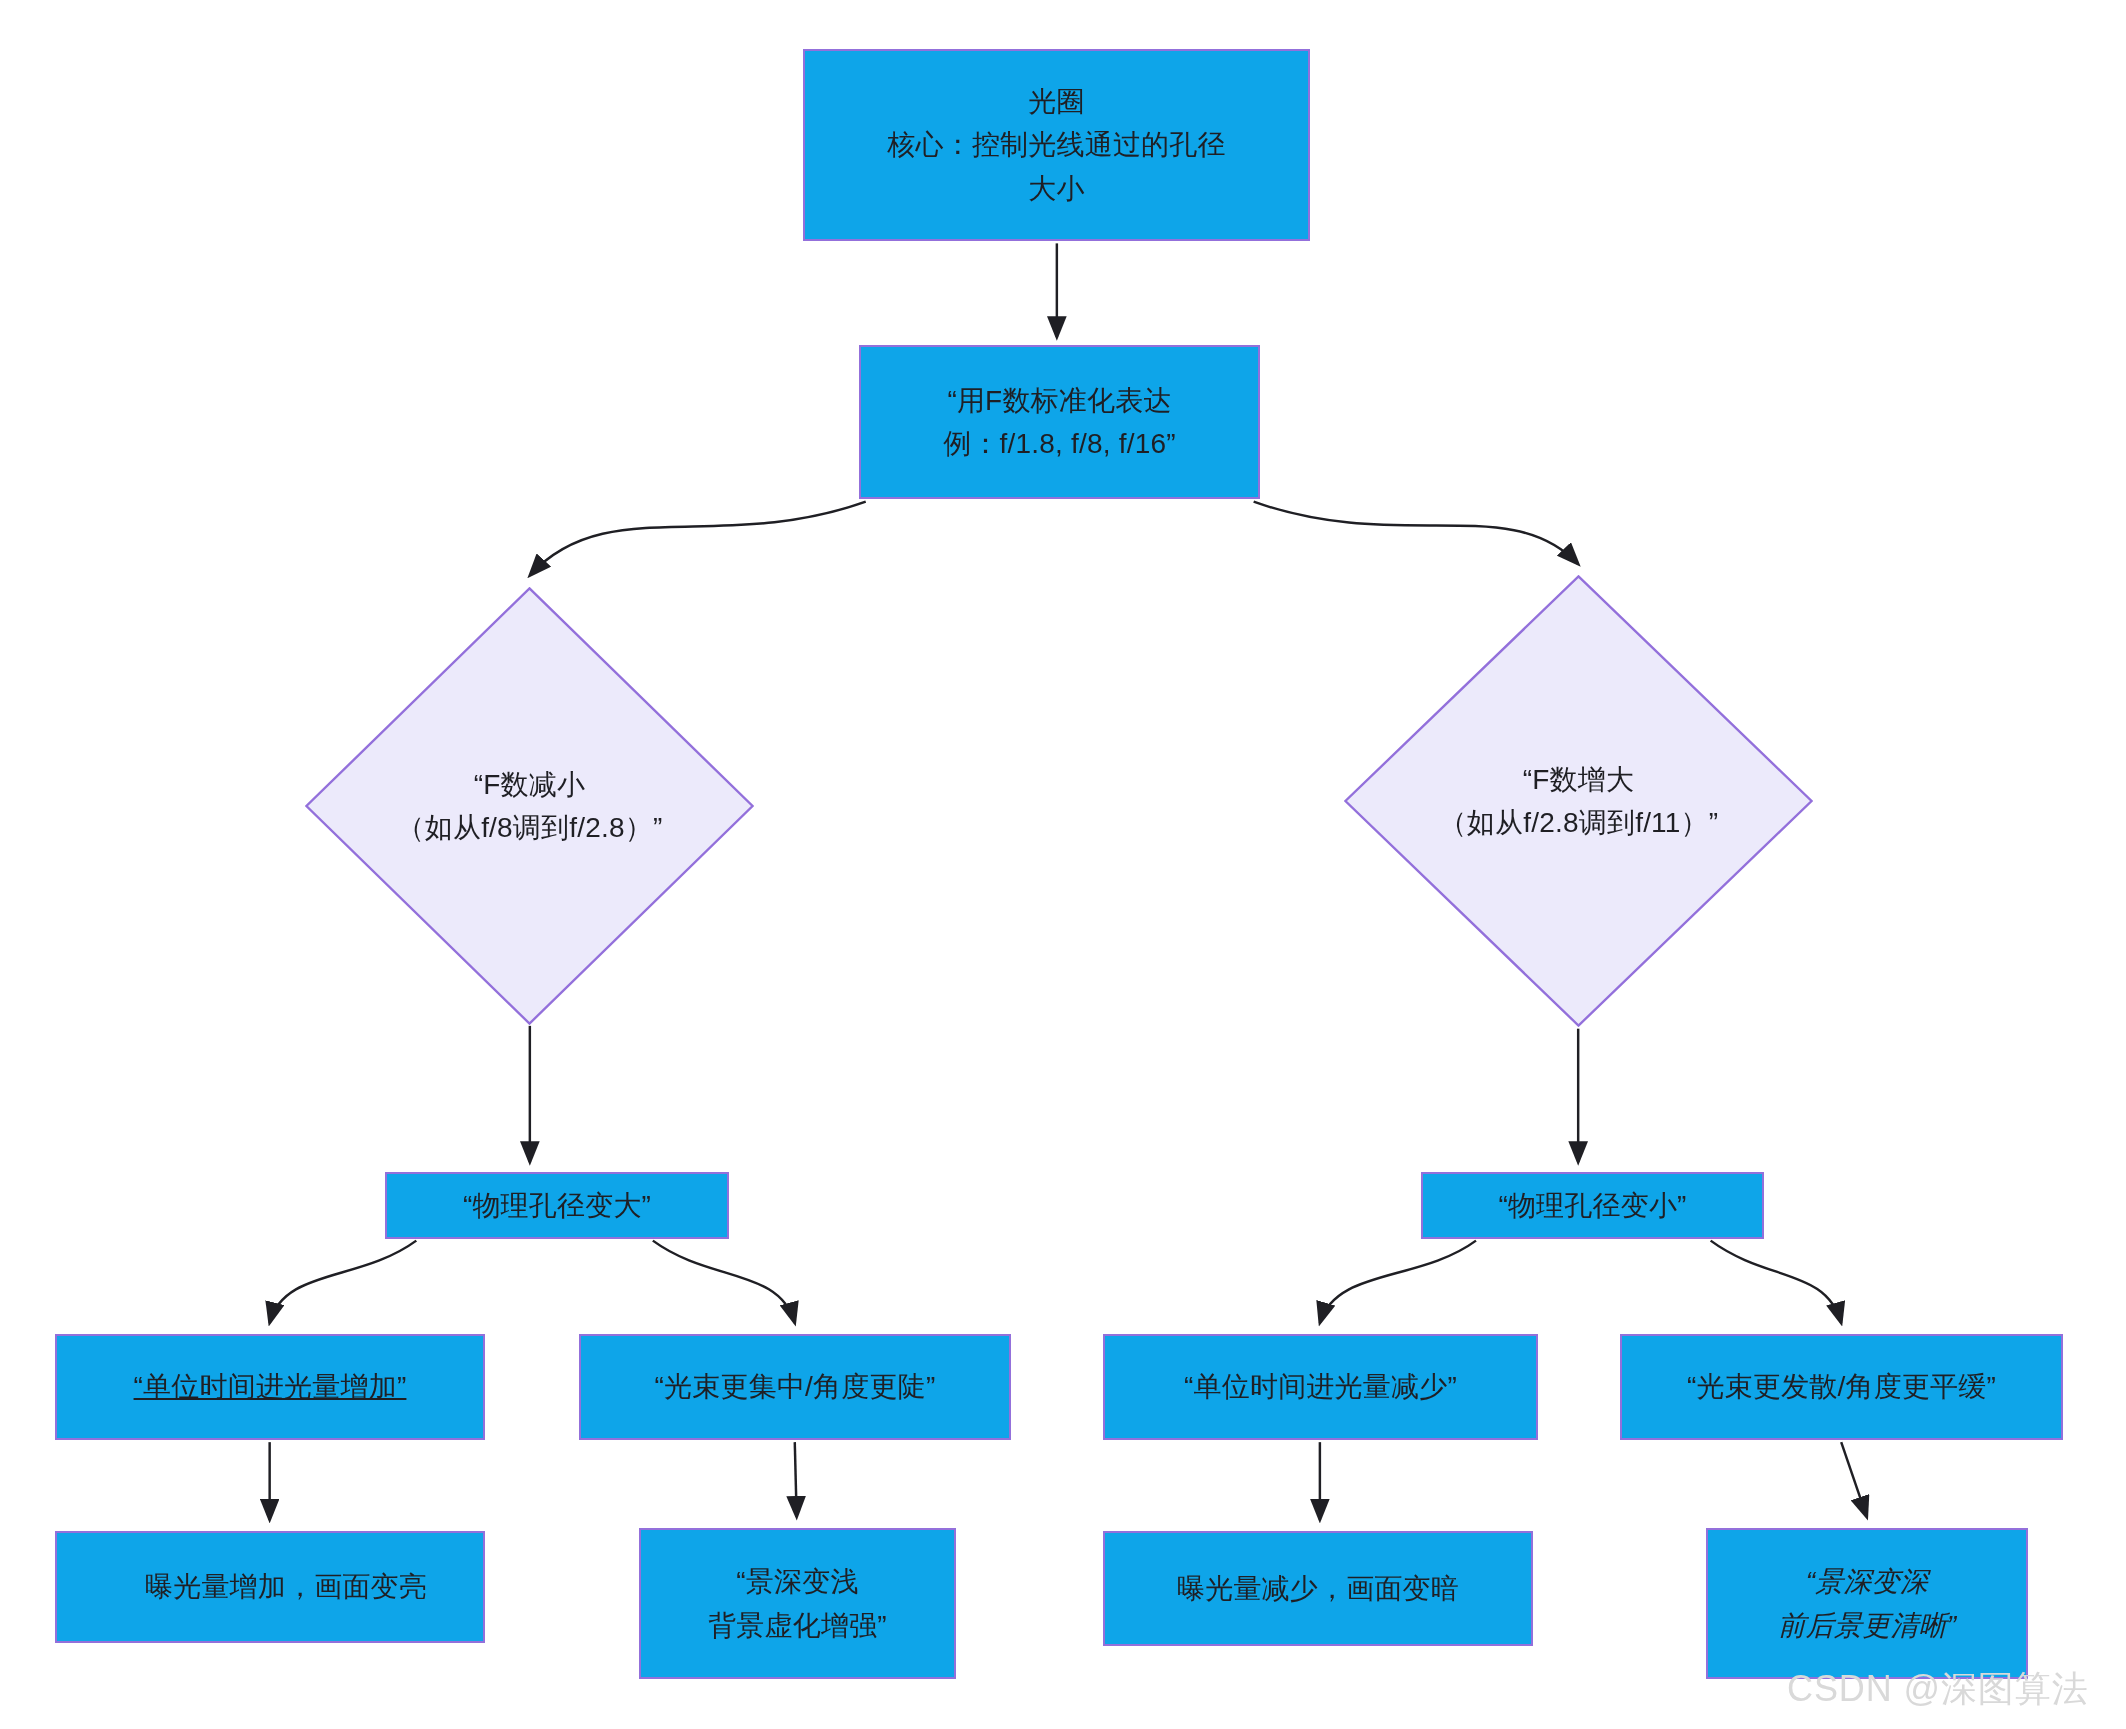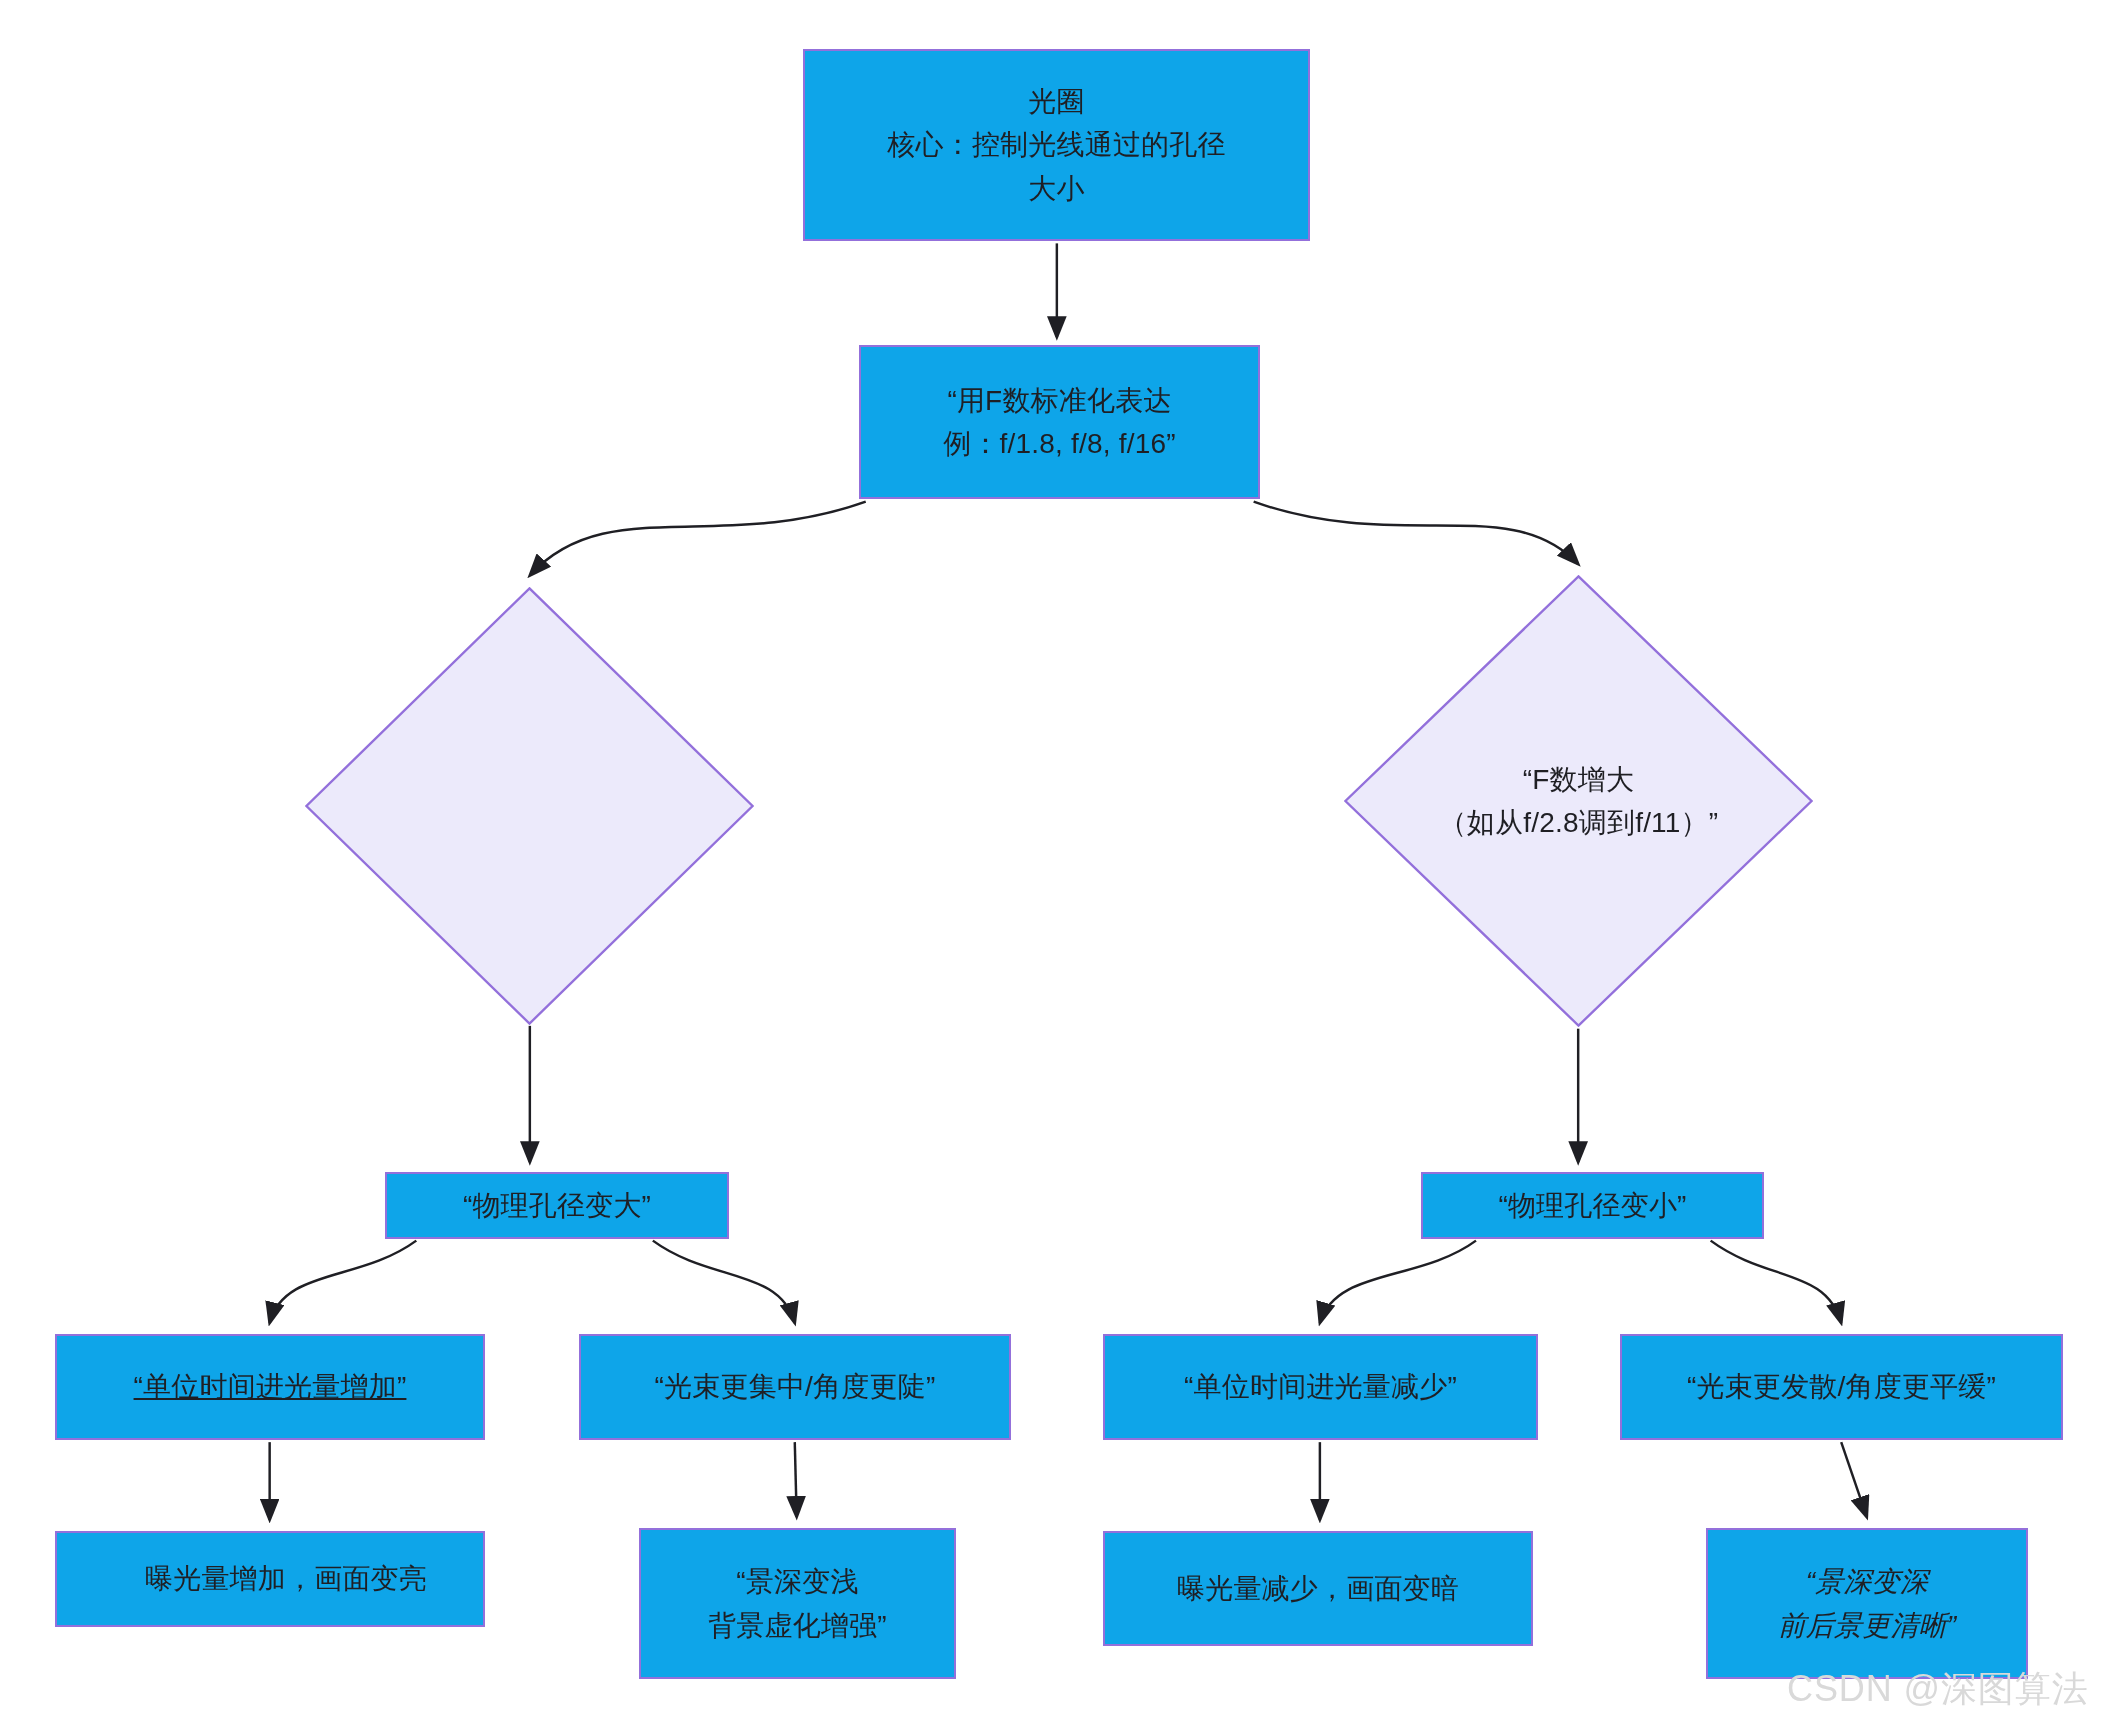--- a/index.html
+++ b/index.html
@@ -96,32 +96,33 @@
   </svg>
 
   <div id="nodes-layer">
       <div class="node rect" style="left: 803px; top: 49px; width: 507px; height: 192px;"><div>光圈
 核心：控制光线通过的孔径
 大小</div></div>
       <div class="node rect" style="left: 859px; top: 345px; width: 401px; height: 154px;"><div>“用F数标准化表达
 例：f/1.8, f/8, f/16”</div></div>
       <div class="node diamond" style="left: 305px; top: 587px; width: 449px; height: 438px;"><svg class="diamond-shape" viewBox="0 0 474 463" preserveAspectRatio="none">
           <polygon points="237,1.5 472.5,231.5 237,461.5 1.5,231.5" fill="#ECEAFB" stroke="#9370DB" stroke-width="2.5"></polygon>
-        </svg></div>
+        </svg><div class="diamond-label">“F数减小
+（如从f/8调到f/2.8）”</div></div>
       <div class="node diamond" style="left: 1344px; top: 575px; width: 469px; height: 452px;"><svg class="diamond-shape" viewBox="0 0 496 478" preserveAspectRatio="none">
           <polygon points="248,1.5 494.5,239 248,476.5 1.5,239" fill="#ECEAFB" stroke="#9370DB" stroke-width="2.5"></polygon>
         </svg><div class="diamond-label">“F数增大
 （如从f/2.8调到f/11）”</div></div>
       <div class="node rect" style="left: 362px; top: 1172px; width: 344px; height: 67px; margin-left: 23px;"><div>“物理孔径变大”</div></div>
       <div class="node rect" style="left: 1421px; top: 1172px; width: 343px; height: 67px;"><div>“物理孔径变小”</div></div>
       <div class="node rect" style="left: 55px; top: 1334px; width: 430px; height: 106px; text-decoration: underline;"><div>“单位时间进光量增加”</div></div>
       <div class="node rect" style="left: 579px; top: 1334px; width: 432px; height: 106px;"><div>“光束更集中/角度更陡”</div></div>
       <div class="node rect" style="left: 1103px; top: 1334px; width: 435px; height: 106px;"><div>“单位时间进光量减少”</div></div>
       <div class="node rect" style="left: 1620px; top: 1334px; width: 443px; height: 106px;"><div>“光束更发散/角度更平缓”</div></div>
-      <div class="node rect" style="left: 55px; top: 1531px; width: 430px; height: 96px; padding-left: 32px;"><div>曝光量增加，画面变亮</div></div>
+      <div class="node rect" style="left: 55px; top: 1531px; width: 430px; height: 112px; padding-left: 32px;"><div>曝光量增加，画面变亮</div></div>
       <div class="node rect" style="left: 639px; top: 1528px; width: 317px; height: 151px;"><div>“景深变浅
 背景虚化增强”</div></div>
       <div class="node rect" style="left: 1103px; top: 1531px; width: 430px; height: 115px;"><div>曝光量减少，画面变暗</div></div>
       <div class="node rect" style="left: 1706px; top: 1528px; width: 322px; height: 151px; font-style: italic;"><div>“景深变深
 前后景更清晰”</div></div>
     </div>
 
   <div class="watermark" style="left: 1787px; top: 1665px; color: rgb(217, 217, 217);">CSDN @深图算法</div>
 
 </div>

